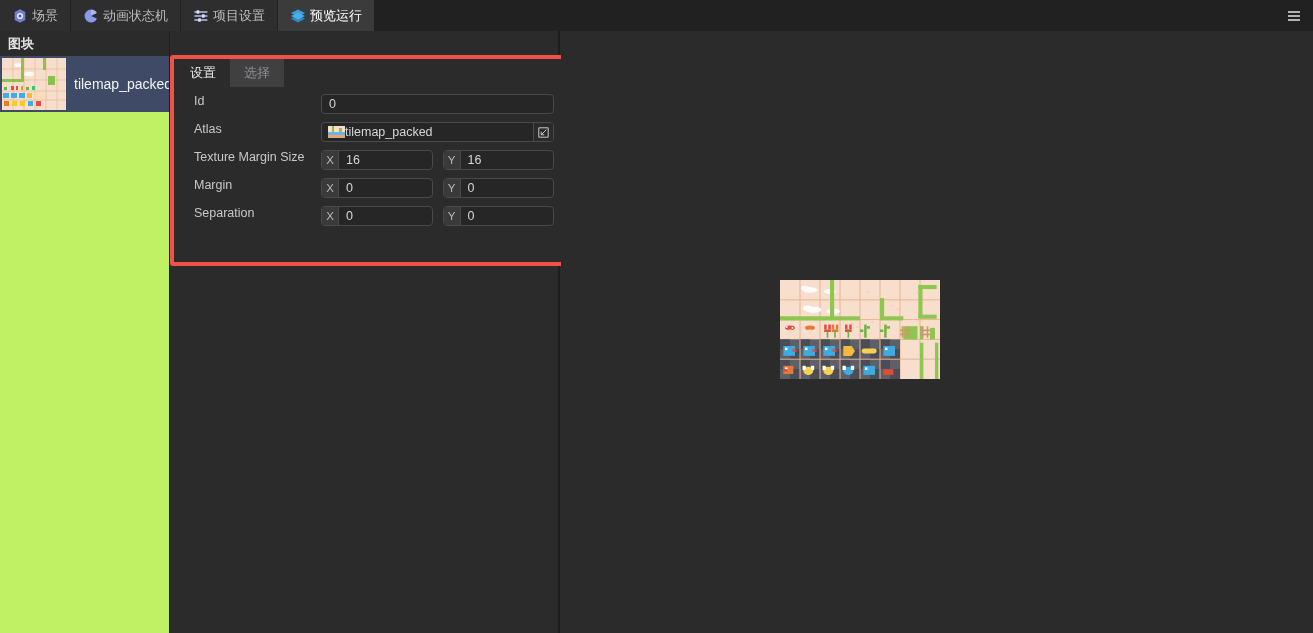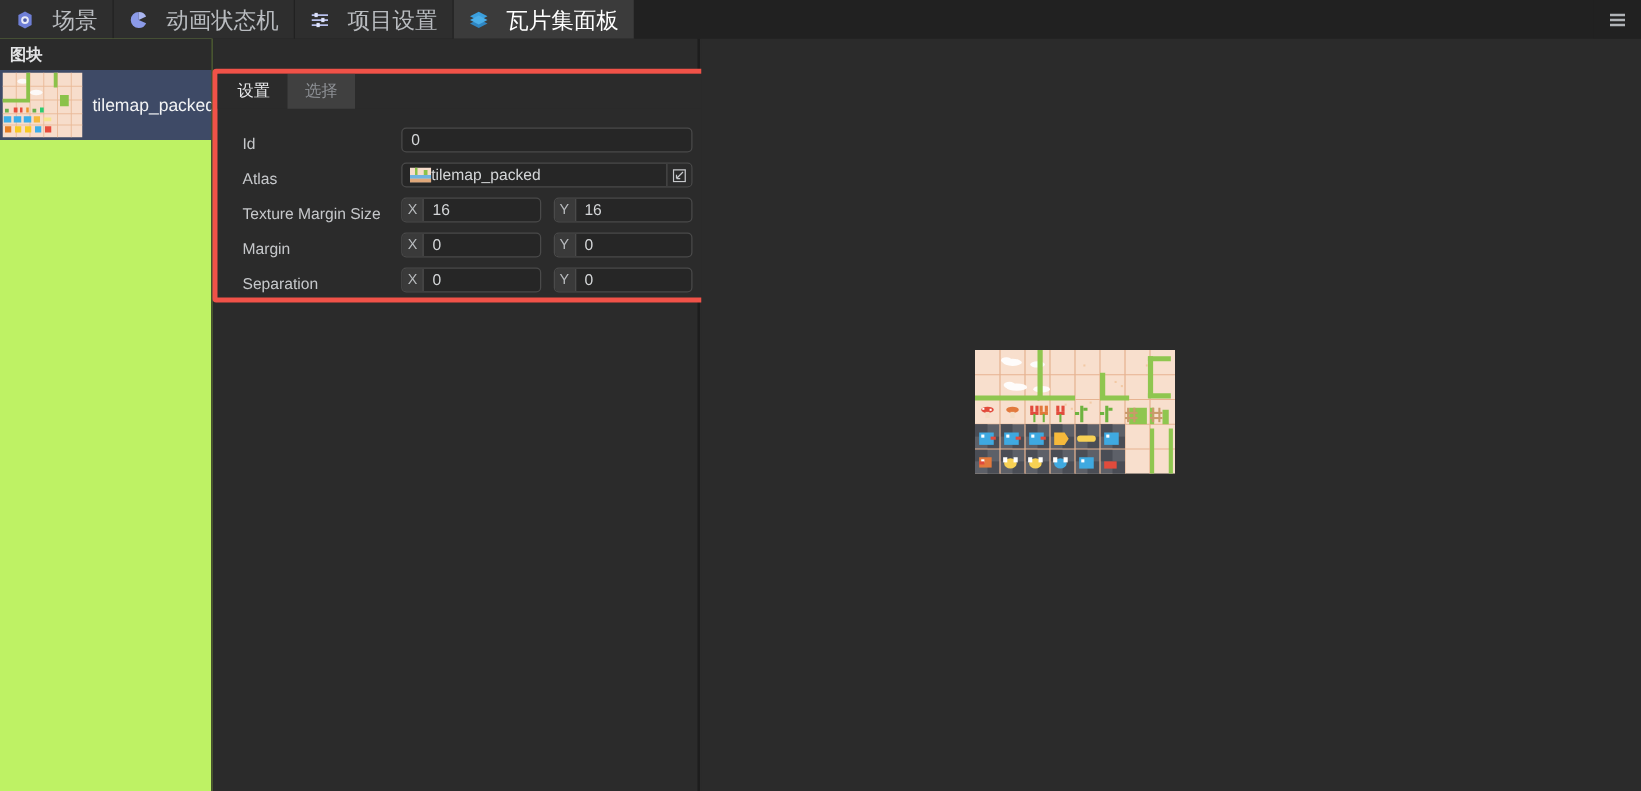--- a/index.html
+++ b/index.html
@@ -11,27 +11,27 @@
   }
   body { position: relative; }
 
   
   #topbar {
     position: absolute; left: 0; top: 0; width: 1313px; height: 31px;
     background: #212121;
     display: flex; align-items: stretch;
   }
   .top-tab {
-    display: flex; align-items: center; gap: 14px;
+    display: flex; align-items: center; gap: 4px;
     padding: 0 12px;
     height: 31px;
     background: #2e2e2e;
     border-right: 1px solid #212121;
     color: #b9bcc0;
-    font-size: 18px;
+    font-size: 13px;
     white-space: nowrap;
     cursor: default;
   }
   .top-tab.active {
     background: #3b3b3b;
     color: #ffffff;
   }
   .top-tab .ticon { width: 16px; height: 16px; display: block; flex: 0 0 16px; }
   #topbar-menu {
     margin-left: auto; width: 38px; height: 31px;
@@ -63,21 +63,21 @@
   .tile-item .thumb {
     width: 64px; height: 52px; flex: 0 0 64px;
     border: 0; display: block;
   }
   .tile-item .tname {
     color: #f2f3f4; font-size: 14px; white-space: nowrap;
   }
 
   
   #inspector {
-    position: absolute; left: 170px; top: 55px; width: 396px; height: 187px;
+    position: absolute; left: 170px; top: 55px; width: 396px; height: 211px;
     border: 4px solid #f05248;
     border-radius: 3px;
     background: #2b2b2b;
     overflow: hidden;
   }
   #insp-tabs {
     height: 28px; display: flex; align-items: stretch;
     background: #2b2b2b; padding-left: 2px;
   }
   .insp-tab {
@@ -98,21 +98,21 @@
     width: 0; height: 0;
     border-left: 5px solid transparent;
     border-right: 5px solid transparent;
     border-top: 6px solid #a9acb0;
   }
   #group-menu { margin-left: auto; }
   #group-menu i { width: 11px; height: 2px; background: #b0b3b7; display:block; margin-bottom:2px; }
 
   .prop-rows { padding-top: 7px; }
   .prow {
-    display: flex; align-items: flex-end;
+    display: flex; align-items: flex-start;
     height: 28px; padding-left: 20px; padding-right: 8px;
   }
   .plabel {
     color: #c6c8cb; font-size: 12.5px;
     width: 127px; flex: 0 0 127px;
   }
   .pfields { display: flex; gap: 10px; flex: 1; }
 
   .inputbox {
     background: #262626;
@@ -202,21 +202,21 @@
     </svg>
     <span>项目设置</span>
   </div>
 
   <div class="top-tab active">
     <svg class="ticon" viewBox="0 0 16 16">
       <path d="M8 1.4 15 5 8 8.6 1 5z" fill="#3b9fdd"></path>
       <path d="M8 7.2 15 10.8 8 14.4 1 10.8z" fill="#2f86c2"></path>
       <path d="M8 4.4 15 8 8 11.6 1 8z" fill="#4aaee8"></path>
     </svg>
-    <span>瓦片集面板</span>
+    <span>预览运行</span>
   </div>
 
   <div id="topbar-menu">
     <span class="hamb">
         <i></i>
         <i></i>
         <i></i>
       </span>
   </div>
 </div>

